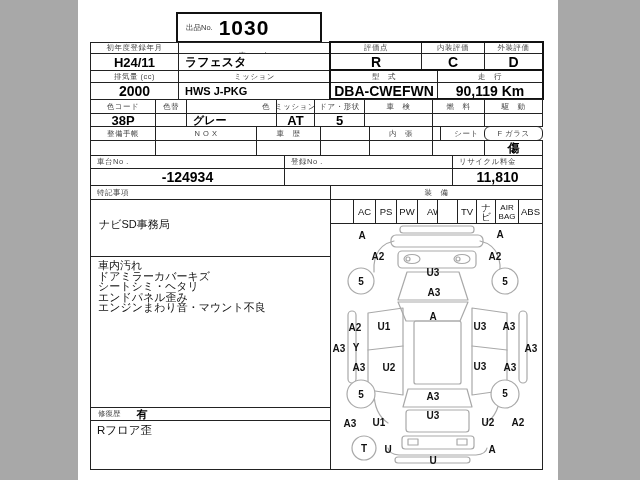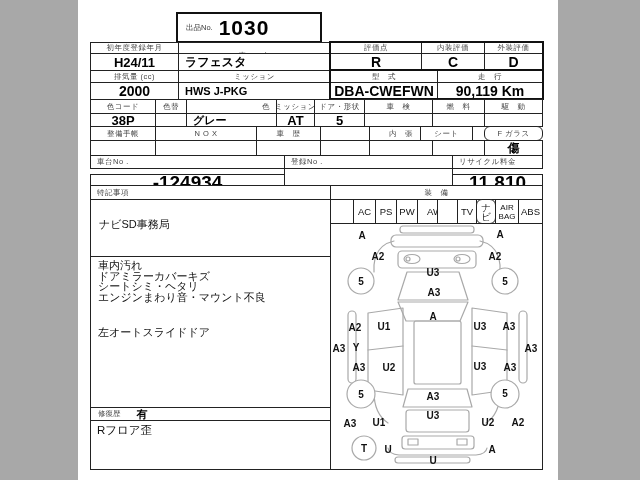--- a/index.html
+++ b/index.html
@@ -2,21 +2,21 @@
 <html><head>
 <meta charset="utf-8">
 <style>
   html,body{margin:0;padding:0;}
   body{width:640px;height:480px;position:relative;font-family:"Liberation Sans","DejaVu Sans",sans-serif;background:#a8a8a8;overflow:hidden;}
   .sheet{position:absolute;left:78px;top:0;width:480px;height:480px;background:#fff;}
   
   .c{position:absolute;box-sizing:border-box;border:1px solid #222;background:#fff;display:flex;align-items:center;justify-content:center;overflow:hidden;}
   .hdr{font-size:7.5px;color:#444;letter-spacing:0.5px;white-space:nowrap;}
   .val{font-weight:bold;font-size:13px;color:#000;white-space:nowrap;}
-  .f14{font-size:14px;} .f15{font-size:19px;margin-top:6px;} .f12{font-size:12px;} .f11{font-size:11px;}
+  .f14{font-size:14px;} .f15{font-size:14px;} .f12{font-size:12px;} .f11{font-size:11px;}
   .al{justify-content:flex-start;padding-left:6px;}
   .ar{justify-content:flex-end;padding-right:6px;}
   .block{position:absolute;box-sizing:border-box;border:2px solid #111;pointer-events:none;background:transparent;}
   
   .lotbox{position:absolute;left:98px;top:12px;width:146px;height:31px;box-sizing:border-box;border:2px solid #111;background:#fff;display:flex;align-items:center;padding-left:8px;gap:6px;}
   .lotbox .lbl{font-size:7.5px;color:#333;}
   .lotbox .num{font-size:21px;font-weight:bold;color:#000;letter-spacing:1px;}
   
   .eq{font-size:9.5px;color:#111;text-align:center;}
   .eq span{white-space:pre-line;line-height:9px;display:block;}
@@ -90,21 +90,21 @@
 <div class="c val" style="left:314px;top:113px;width:51px;height:14px;">5</div>
 <div class="c val" style="left:364px;top:113px;width:69px;height:14px;"></div>
 <div class="c val" style="left:432px;top:113px;width:53px;height:14px;"></div>
 <div class="c val" style="left:484px;top:113px;width:59px;height:14px;"></div>
 
 <div class="c hdr" style="left:90px;top:126px;width:66px;height:15px;">整備手帳</div>
 <div class="c hdr" style="left:155px;top:126px;width:102px;height:15px;">N O X</div>
 <div class="c hdr" style="left:256px;top:126px;width:65px;height:15px;">車　歴</div>
 <div class="c hdr" style="left:320px;top:126px;width:50px;height:15px;margin-top:36px;">天　張</div>
 <div class="c hdr" style="left:369px;top:126px;width:64px;height:15px;">内　張</div>
-<div class="c hdr" style="left:420px;top:126px;width:53px;height:15px;">シート</div>
+<div class="c hdr" style="left:440px;top:126px;width:53px;height:15px;">シート</div>
 <div class="c hdr" style="left:484px;top:126px;width:59px;height:15px;border-radius:6px;">F ガラス</div>
 
 <div class="c val" style="left:90px;top:140px;width:66px;height:16px;"></div>
 <div class="c val" style="left:155px;top:140px;width:102px;height:16px;"></div>
 <div class="c val" style="left:256px;top:140px;width:65px;height:16px;"></div>
 <div class="c val" style="left:320px;top:140px;width:50px;height:16px;"></div>
 <div class="c val" style="left:369px;top:140px;width:64px;height:16px;"></div>
 <div class="c val" style="left:432px;top:140px;width:53px;height:16px;"></div>
 <div class="c val f12" style="left:484px;top:140px;width:59px;height:16px;">傷</div>
 
@@ -133,40 +133,40 @@
   </div>
 <div class="c eq" style="left:417px;top:199px;width:35px;height:25px;align-items:center;">
     <span>AW</span>
   </div>
 <div class="c eq" style="left:437px;top:199px;width:21px;height:25px;">
     <span></span>
   </div>
 <div class="c eq" style="left:457px;top:199px;width:20px;height:25px;">
     <span>TV</span>
   </div>
-<div class="c eq" style="left:476px;top:199px;width:20px;height:25px;border-radius:6px;">
+<div class="c eq" style="left:476px;top:199px;width:20px;height:25px;">
     <span>ナビ</span>
   </div>
 <div class="c eq eq-sm" style="left:495px;top:199px;width:24px;height:25px;">
     <span>AIR
 BAG</span>
   </div>
 <div class="c eq" style="left:518px;top:199px;width:25px;height:25px;">
     <span>ABS</span>
   </div>
 
 <div class="c notes1" style="left:90px;top:199px;width:241px;height:58px;">ナビSD事務局</div>
 
 <div class="c notes2" style="left:90px;top:256px;width:241px;height:152px;">
   <div class="defects">
     <div>車内汚れ</div>
     <div>ドアミラーカバーキズ</div>
     <div>シートシミ・ヘタリ</div>
+    <div>エンドパネル歪み</div>
     <div>エンジンまわり音・マウント不良</div>
-    <div class="extra-note">左オートスライドドア</div>
   </div>
 </div>
 
 <div class="c repair" style="left:90px;top:407px;width:241px;height:14px;">
   <span class="rl">修復歴</span>
   <span class="rv">有</span>
 </div>
 <div class="c rnote" style="left:90px;top:420px;width:241px;height:50px;">Rフロア歪</div>
 
 <div class="c diagcell" style="left:330px;top:223px;width:213px;height:247px;">

